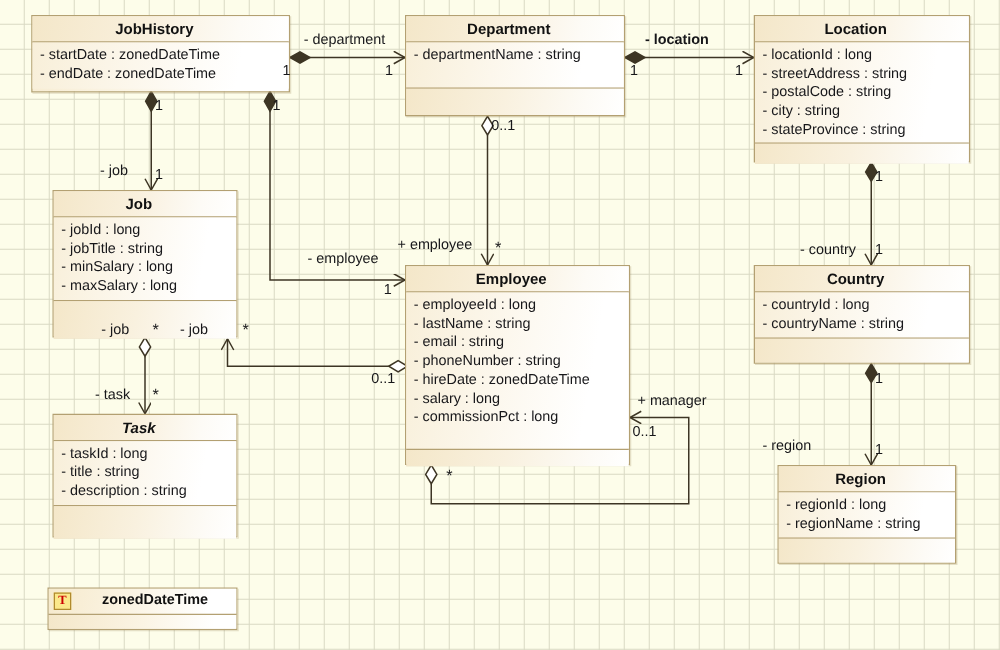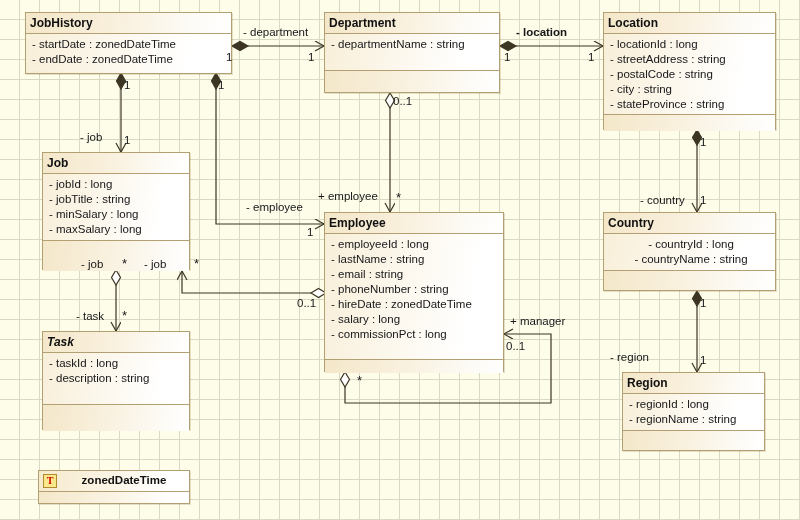--- a/index.html
+++ b/index.html
@@ -35,21 +35,21 @@
   }
   .uml-class {
     position: absolute;
     box-sizing: border-box;
     border: 1px solid #b3a072;
     background: linear-gradient(100deg, #f7ecd2 0%, #fbf5e6 40%, #ffffff 78%, #ffffff 100%);
     box-shadow: 1px 1px 0 rgba(140,120,70,0.22);
   }
   .uml-header {
     box-sizing: border-box;
-    text-align: left;
+    text-align: center;
     font-size: 12px;
     font-weight: bold;
     color: #111111;
     padding: 3px 14px 3px 4px;
     border-bottom: 1px solid #b3a072;
     background: linear-gradient(100deg, #f4e7c9 0%, #f9f0dd 45%, #fdfbf6 80%, #ffffff 100%);
     white-space: nowrap;
   }
   .uml-header.abstract {
     font-style: italic;
@@ -226,31 +226,32 @@
       <div class="uml-attr">- phoneNumber : string</div>
       <div class="uml-attr">- hireDate : zonedDateTime</div>
       <div class="uml-attr">- salary : long</div>
       <div class="uml-attr">- commissionPct : long</div>
     </div>
     <div class="uml-ops" style="height:13px;"></div>
   </div>
 
   <div class="uml-class" style="left:603px; top:212px; width:173px; height:79px;">
     <div class="uml-header">Country</div>
-    <div class="uml-attrs" style="height:37px;text-align:center;">
+    <div class="uml-attrs" style="height:37px;">
       <div class="uml-attr">- countryId : long</div>
       <div class="uml-attr">- countryName : string</div>
     </div>
     <div class="uml-ops" style="height:19px;"></div>
   </div>
 
   <div class="uml-class" style="left:42px; top:331px; width:148px; height:99px;">
     <div class="uml-header abstract">Task</div>
     <div class="uml-attrs" style="height:52px;">
       <div class="uml-attr">- taskId : long</div>
+      <div class="uml-attr">- title : string</div>
       <div class="uml-attr">- description : string</div>
     </div>
     <div class="uml-ops" style="height:26px;"></div>
   </div>
 
   <div class="uml-class" style="left:622px; top:372px; width:143px; height:79px;">
     <div class="uml-header">Region</div>
     <div class="uml-attrs" style="height:37px;">
       <div class="uml-attr">- regionId : long</div>
       <div class="uml-attr">- regionName : string</div>

